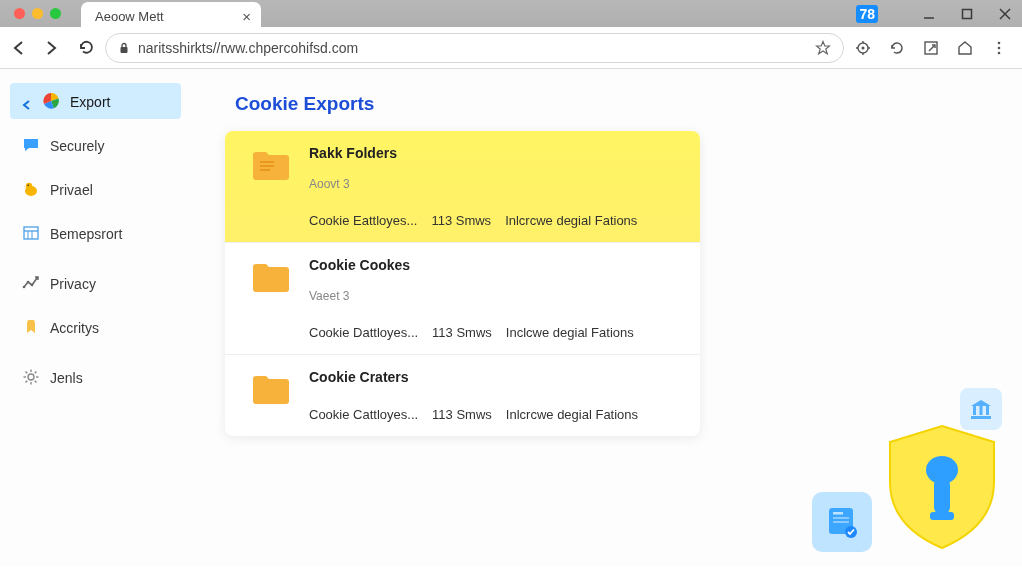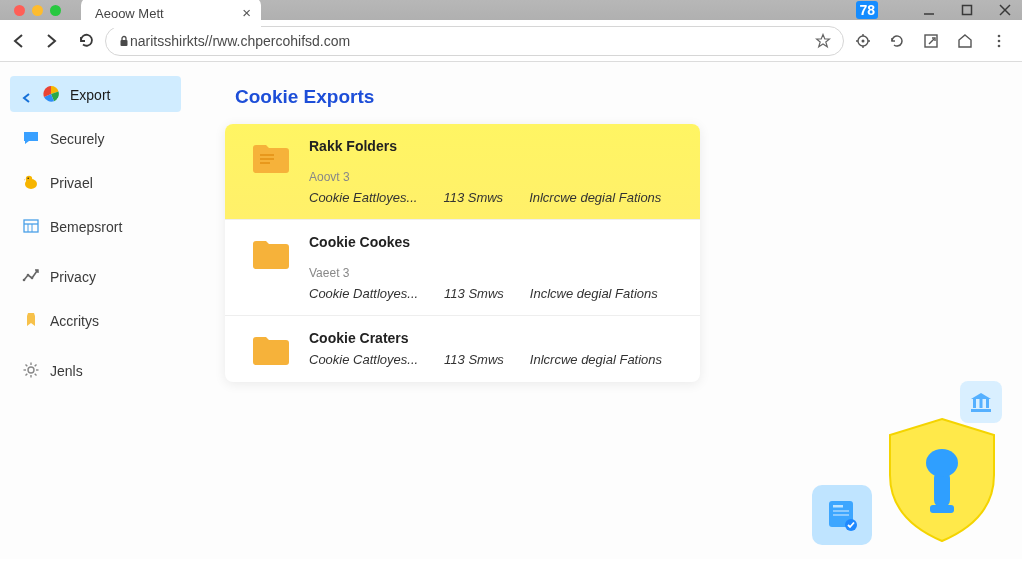--- a/index.html
+++ b/index.html
@@ -1,36 +1,36 @@
 <!DOCTYPE html>
 <html><head>
   <meta charset="utf-8">
   <style>
     * { margin: 0; padding: 0; box-sizing: border-box; font-family: -apple-system, BlinkMacSystemFont, "Segoe UI", Arial, sans-serif; }
     body { width: 1022px; height: 575px; background: #fff; overflow: hidden; }
 
     
-    .titlebar { height: 20px; background: linear-gradient(#b7b7b7, #b0b0b0); display: flex; align-items: center; position: relative; }
+    .titlebar { height: 27px; background: linear-gradient(#b7b7b7, #b0b0b0); display: flex; align-items: center; position: relative; }
     .traffic-lights { display: flex; gap: 7px; margin-left: 14px; }
     .tl { width: 11px; height: 11px; border-radius: 50%; }
     .tl.red { background: #ff5f57; }
     .tl.yellow { background: #febc2e; }
     .tl.green { background: #28c840; }
     .tab { background: #fff; border-radius: 7px 7px 0 0; height: 30px; margin-left: 20px; margin-top: 6px; padding: 0 40px 0 14px; display: flex; align-items: center; font-size: 13px; color: #444; position: relative; min-width: 180px; }
     .tab-close { position: absolute; right: 10px; top: 6px; font-size: 15px; color: #555; cursor: pointer; }
     .win-controls { position: absolute; right: 10px; display: flex; align-items: center; gap: 24px; }
     .win-btn { width: 14px; height: 14px; display: flex; align-items: center; justify-content: center; color: #3a3a3a; }
     .badge78 { background: #158cff; color: #fff; font-size: 14px; font-weight: 600; border-radius: 3px; padding: 1px 3px; margin-right: 20px; }
 
     
     .toolbar { height: 42px; background: #fff; border-bottom: 1px solid #dcdcdc; display: flex; align-items: center; padding: 0 10px; gap: 10px; }
     .nav-arrows { display: flex; gap: 14px; align-items: center; }
     .nav-arrow { color: #4a4a4a; font-size: 18px; cursor: pointer; }
     .reload { color: #4a4a4a; font-size: 16px; cursor: pointer; margin-left: 4px; }
-    .addrbar { flex: 1; height: 30px; border: 1px solid #d6d6d6; border-radius: 16px; display: flex; align-items: center; padding: 0 12px; color: #4a4a4a; font-size: 14px; }
+    .addrbar { flex: 1; height: 30px; border: 1px solid #d6d6d6; border-radius: 16px; display: flex; align-items: center; padding: 0 12px; gap: 8px; color: #4a4a4a; font-size: 14px; }
     .lock-ico { width: 12px; height: 12px; }
     .right-icons { display: flex; gap: 16px; align-items: center; padding-right: 4px; color: #555; }
     .ri { width: 18px; height: 18px; display: flex; align-items: center; justify-content: center; cursor: pointer; }
 
     
     .content { display: flex; height: calc(575px - 36px - 42px); background: #fdfdfd; position: relative; }
     .sidebar { width: 185px; padding-top: 14px; }
     .side-item { display: flex; align-items: flex-end; gap: 10px; padding: 9px 14px 9px 22px; font-size: 14px; color: #3a3a3a; cursor: pointer; border-radius: 0 4px 4px 0; margin-bottom: 8px; }
     .side-item.active { background: #d0ecff; color: #1a1a1a; margin-left: 10px; padding-left: 12px; border-radius: 4px; margin-right: 4px; }
     .side-item .si-icon { width: 18px; height: 18px; display: flex; align-items: center; justify-content: center; }
@@ -40,21 +40,21 @@
     .main { flex: 1; padding: 24px 40px; }
     .page-title { font-size: 19px; color: #1d4ed8; margin-bottom: 16px; margin-left: 10px; }
     .card-list { background: #fff; border-radius: 8px; box-shadow: 0 2px 12px rgba(0,0,0,0.08); overflow: hidden; width: 475px; }
     .row { display: flex; padding: 14px 26px; gap: 18px; border-bottom: 1px solid #eee; cursor: pointer; }
     .row:last-child { border-bottom: none; }
     .row.hl { background: linear-gradient(#fff563, #fff06a); }
     .folder-ico { width: 40px; height: 36px; margin-top: 2px; }
     .row-body { flex: 1; }
     .row-title { font-size: 14px; font-weight: 600; color: #222; }
     .row-sub { font-size: 12px; color: #888; margin-top: 16px; }
-    .row-desc { font-size: 13px; color: #333; margin-top: 6px; display: flex; gap: 26px; font-style: italic; }
+    .row-desc { font-size: 13px; color: #333; margin-top: 22px; display: flex; gap: 14px; }
     .row-desc .d1 { }
     .row-desc .d2 { }
     .row-desc .d3 { }
 
     
     .decor { position: absolute; right: 20px; bottom: 14px; display: flex; align-items: flex-end; gap: 10px; }
     .shield { width: 120px; height: 130px; }
     .doc-badge { width: 60px; height: 60px; background: #bfe4ff; border-radius: 10px; display: flex; align-items: center; justify-content: center; }
     .bank-badge { width: 42px; height: 42px; background: #d9efff; border-radius: 8px; display: flex; align-items: center; justify-content: center; position: absolute; right: 0; top: -34px; }
 

